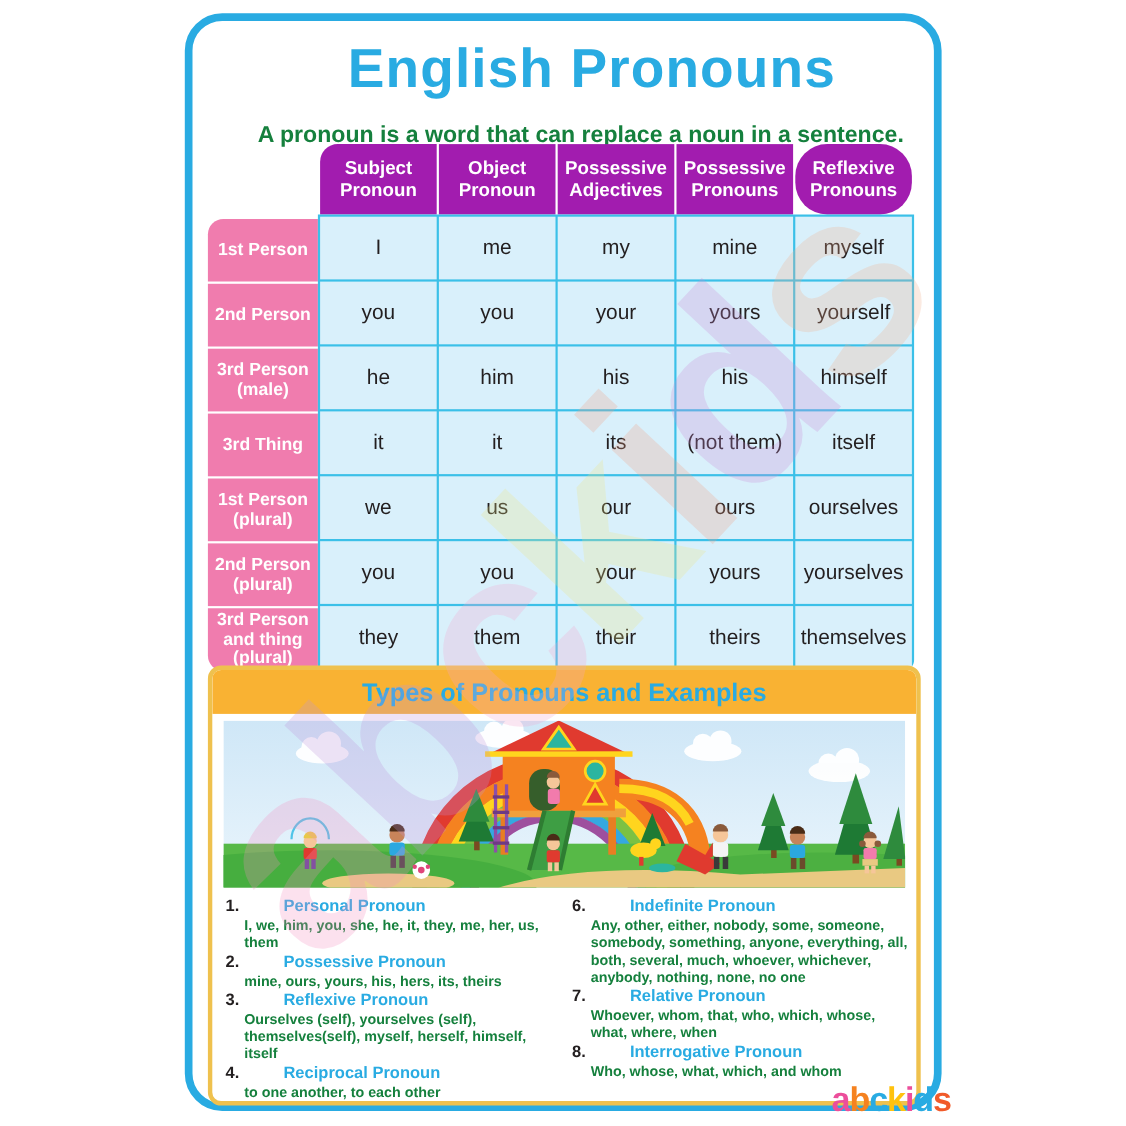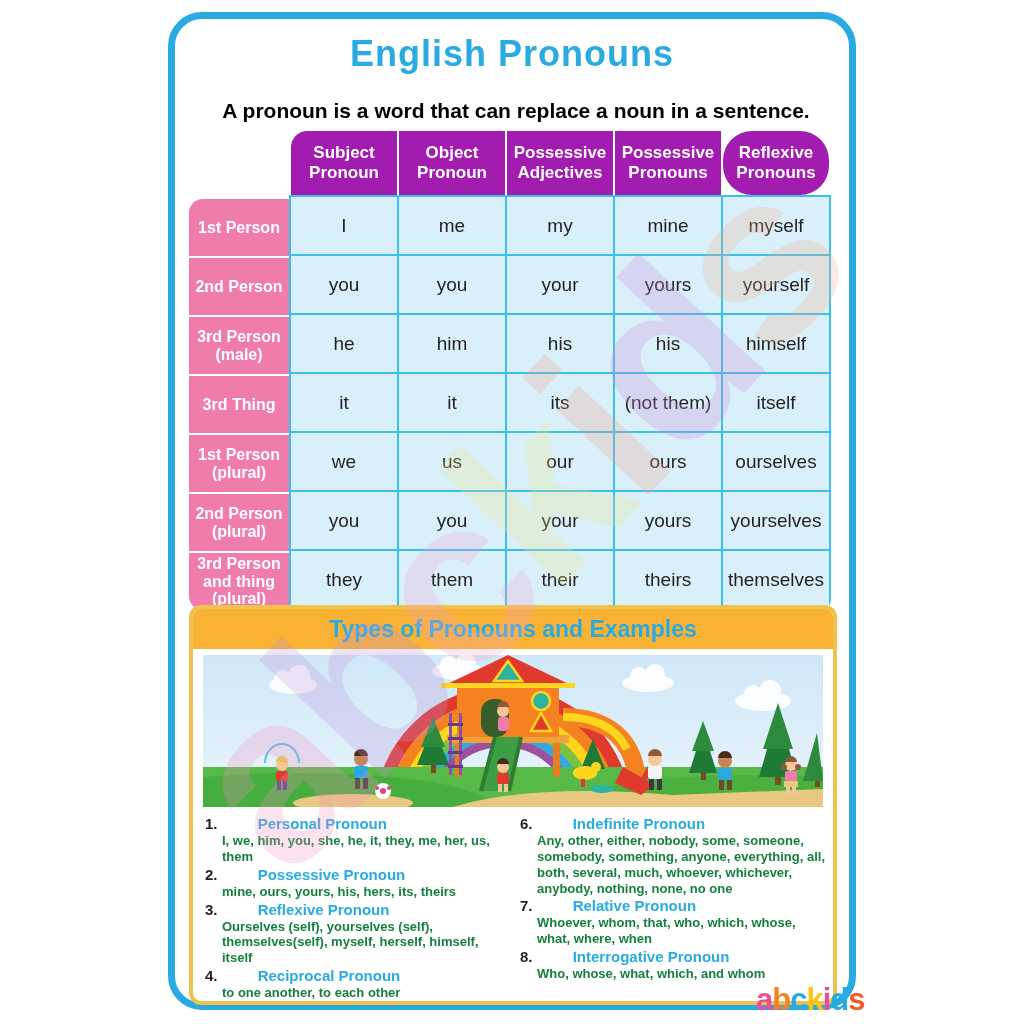--- a/index.html
+++ b/index.html
@@ -1,23 +1,23 @@
 <!DOCTYPE html>
 <html><head>
 <meta charset="utf-8">
 <style>
   html,body{margin:0;padding:0;background:#ffffff;}
   .canvas{position:relative;width:1024px;height:1024px;background:#ffffff;overflow:hidden;
           font-family:"Liberation Sans", sans-serif;}
   .poster{position:absolute;left:168px;top:12px;width:674px;height:984px;
           border:7px solid #29ABE2;border-radius:34px;background:#ffffff;}
   .title{position:absolute;left:0;top:14px;width:100%;text-align:center;
-         font-size:36px;font-weight:bold;color:#29ABE2;letter-spacing:1px;margin:0;}
+         font-size:50px;font-weight:bold;color:#29ABE2;letter-spacing:1px;margin:0;padding-left:26px;}
   .subtitle{position:absolute;left:0;top:76px;width:100%;text-align:center;
-            font-size:21px;font-weight:bold;color:#000000;margin:4px;}
+            font-size:21px;font-weight:bold;color:#15803d;margin:16px;}
 
   
   .table-area{position:absolute;left:14px;top:112px;width:648px;height:484px;z-index:1;}
   .thead{position:absolute;left:102px;top:0;display:flex;gap:2px;}
   .th{width:106px;height:64px;background:#a21caf;color:#fff;display:flex;align-items:center;
       justify-content:center;text-align:center;font-size:17px;font-weight:bold;line-height:1.15;}
   .th:first-child{border-top-left-radius:16px;}
   .th:last-child{border-top-right-radius:16px;border-radius:29px;}
   .labels{position:absolute;left:0;top:68px;display:flex;flex-direction:column;gap:2px;width:100px;}
   .rl{width:100px;height:57px;background:#F07CAE;color:#fff;display:flex;align-items:center;

